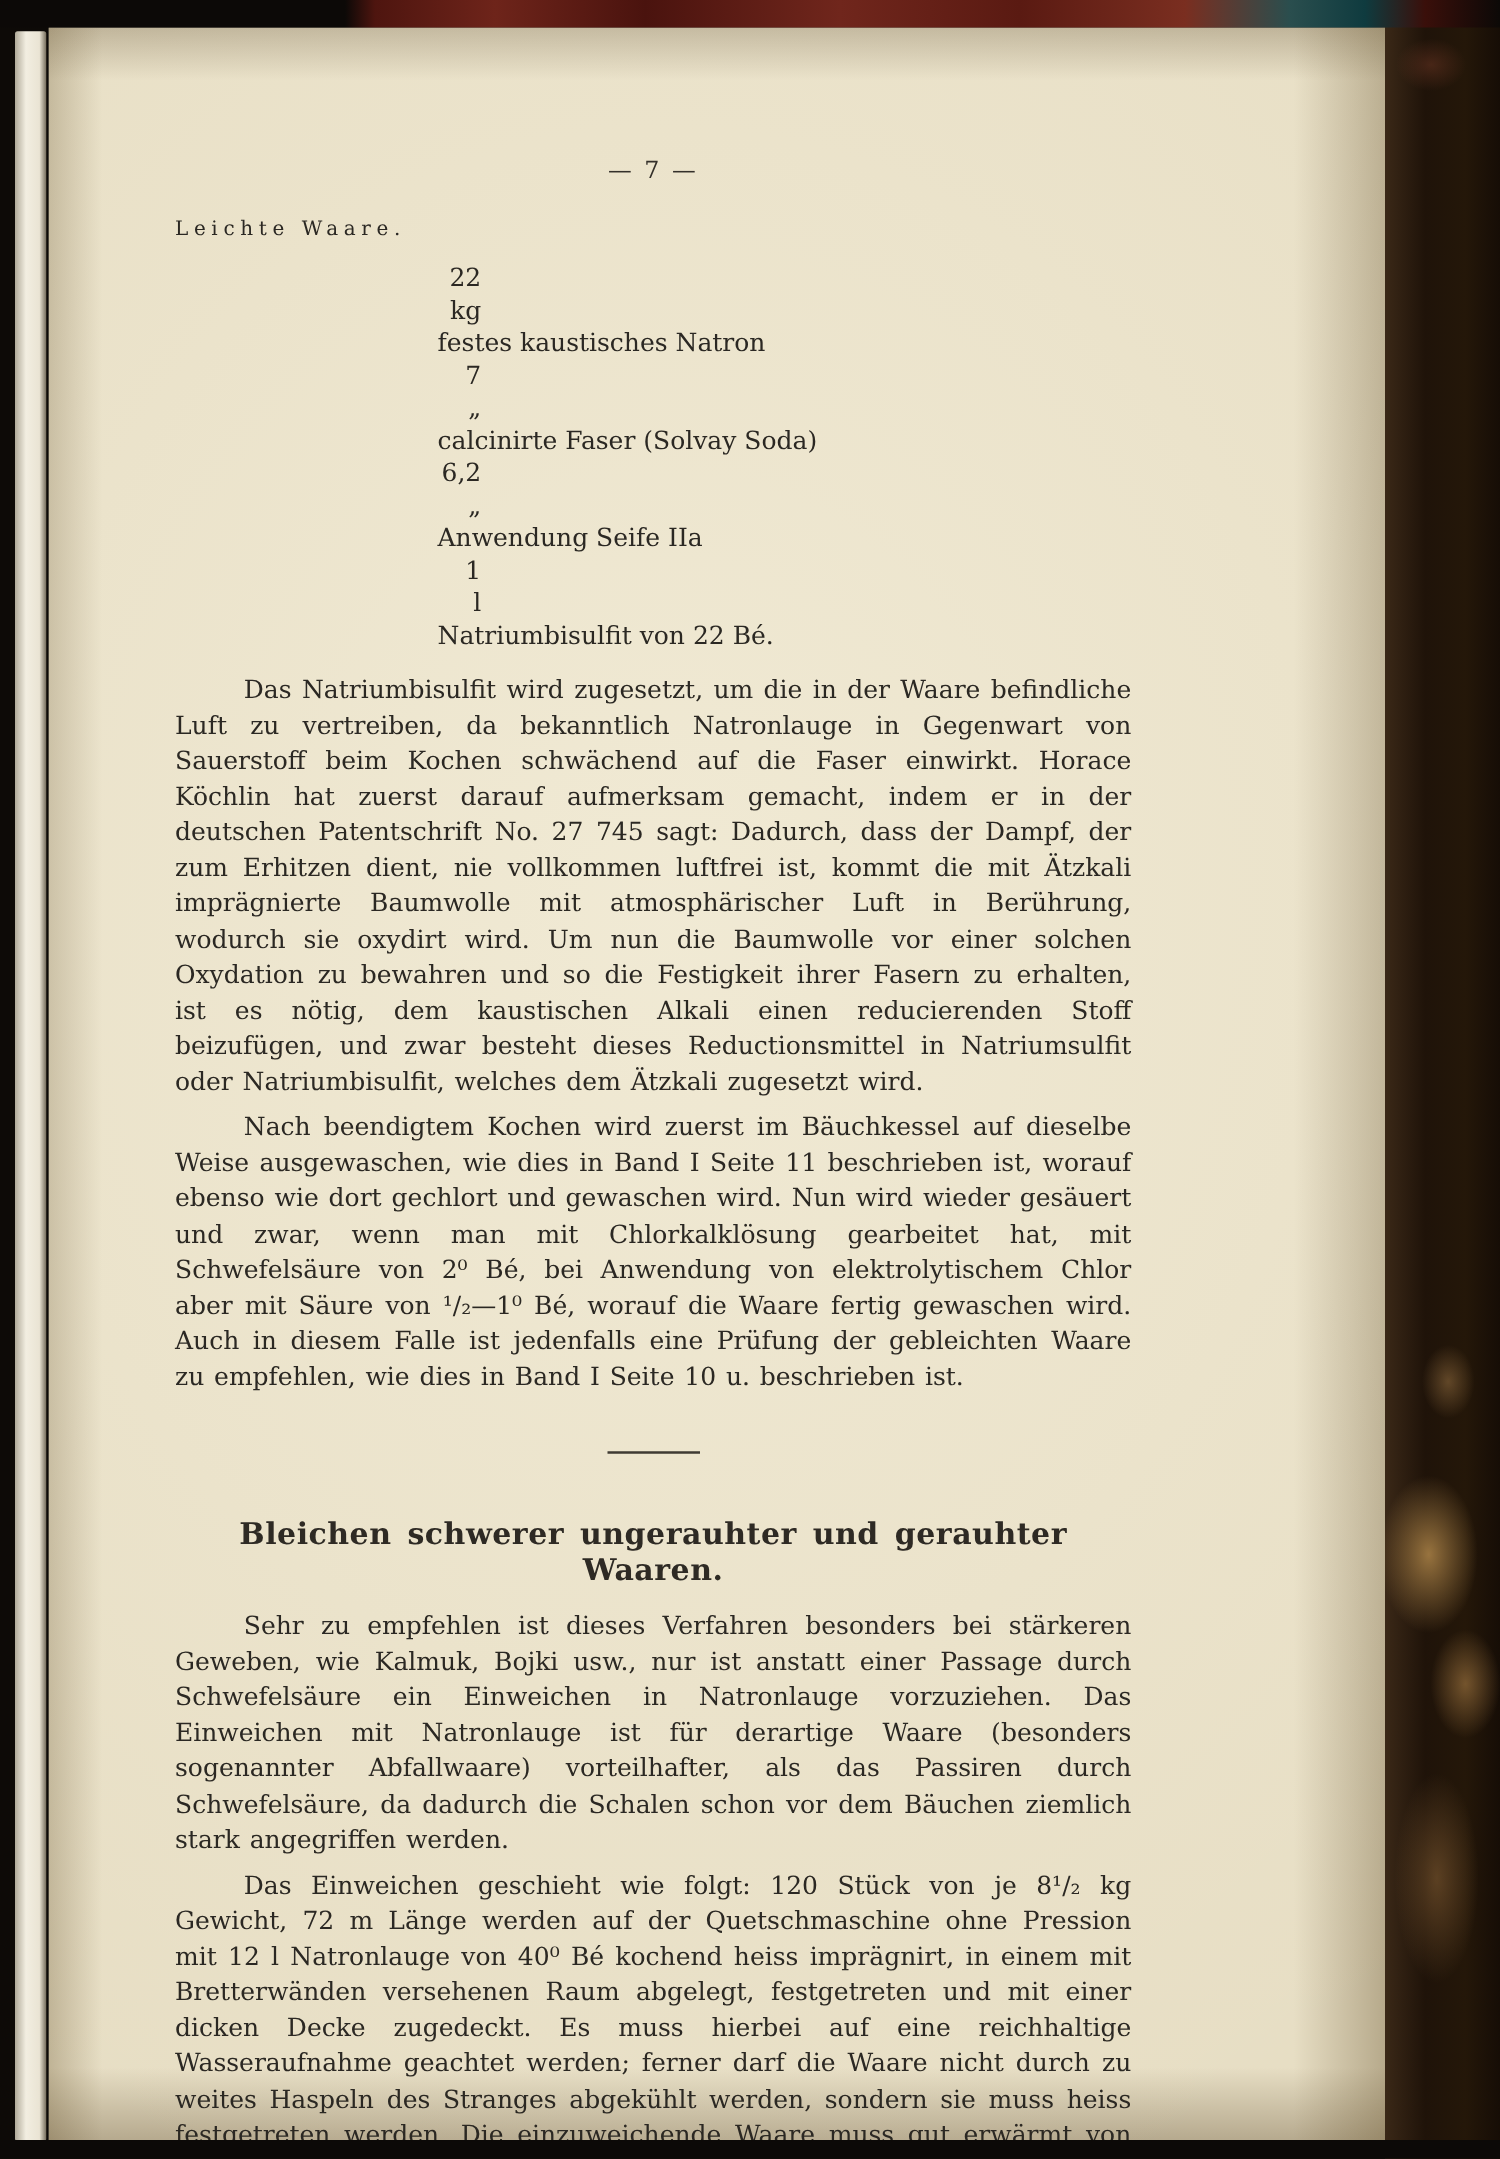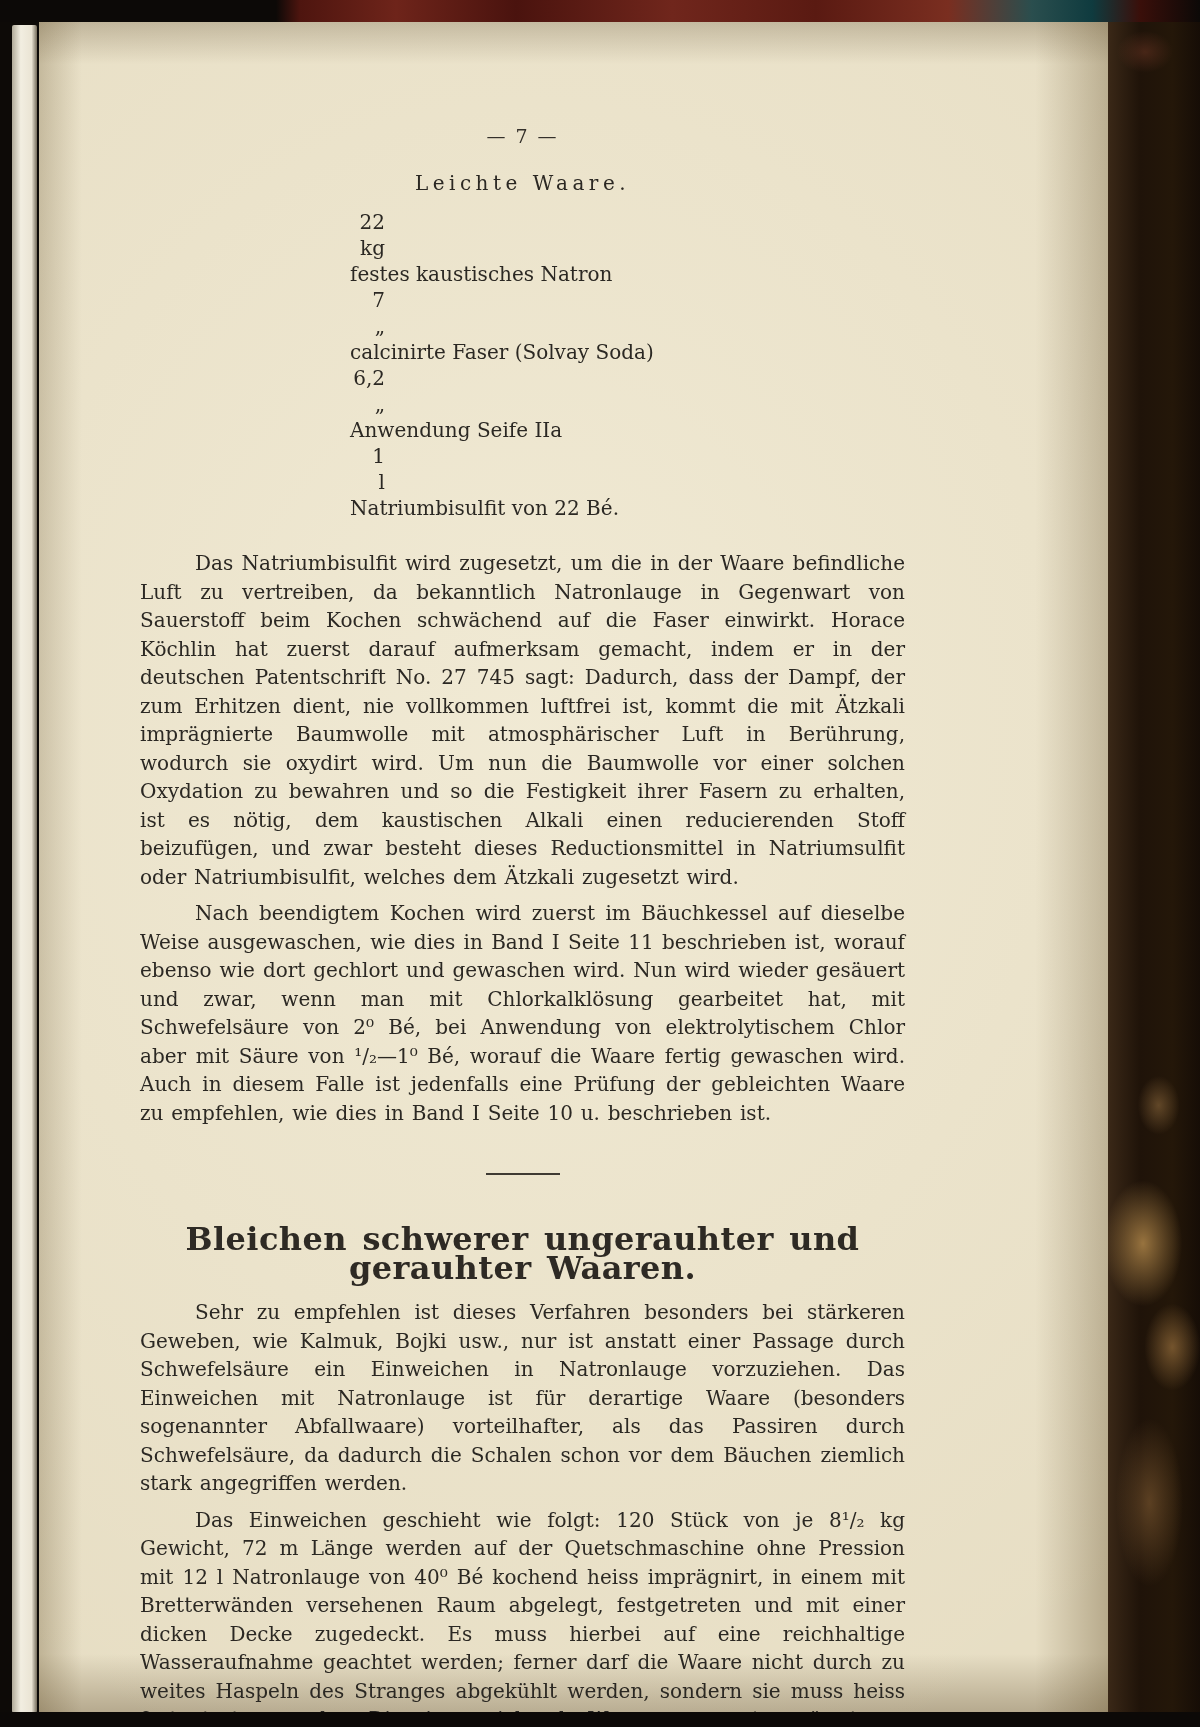--- a/index.html
+++ b/index.html
@@ -70,50 +70,50 @@
 
   .page-number {
     text-align: center;
     font-size: 19px;
     letter-spacing: 2px;
     color: #34302a;
     margin: 0 0 18px;
   }
 
   .light-heading {
-    font-size: 20px;
+    font-size: 16px;
     font-weight: 400;
     letter-spacing: 4.5px;
-    text-align: center;
+    text-align: left;
     margin: 0 0 12px;
   }
 
   .recipe-list { margin: 0 0 0 205px; line-height: 26px; }
   .recipe-row { display: flex; flex-direction: column; }
   .recipe-row .qty  { display: inline-block; width: 40px; text-align: right; }
   .recipe-row .unit { display: inline-block; width: 30px; margin-left: 10px; text-align: right; }
   .recipe-row .name { margin-left: 5px; }
 
   .body-text p {
     margin: 8px 0 0;
     text-align: justify;
     text-indent: 55px;
     word-spacing: 1.5px;
   }
-  .body-text p.first-after-list { margin-top: 28px; }
+  .body-text p.first-after-list { margin-top: 16px; }
 
   .divider {
     width: 74px;
     border: 0;
     border-top: 2px solid #3f3b33;
     margin: 46px auto 50px;
   }
 
   .section-heading {
-    font-size: 32px;
+    font-size: 24px;
     font-weight: 600;
     letter-spacing: 0.4px;
     word-spacing: 4px;
     text-align: center;
     color: #2e2a24;
     margin: 0 0 16px;
   }
 </style>
 </head>
 <body>

